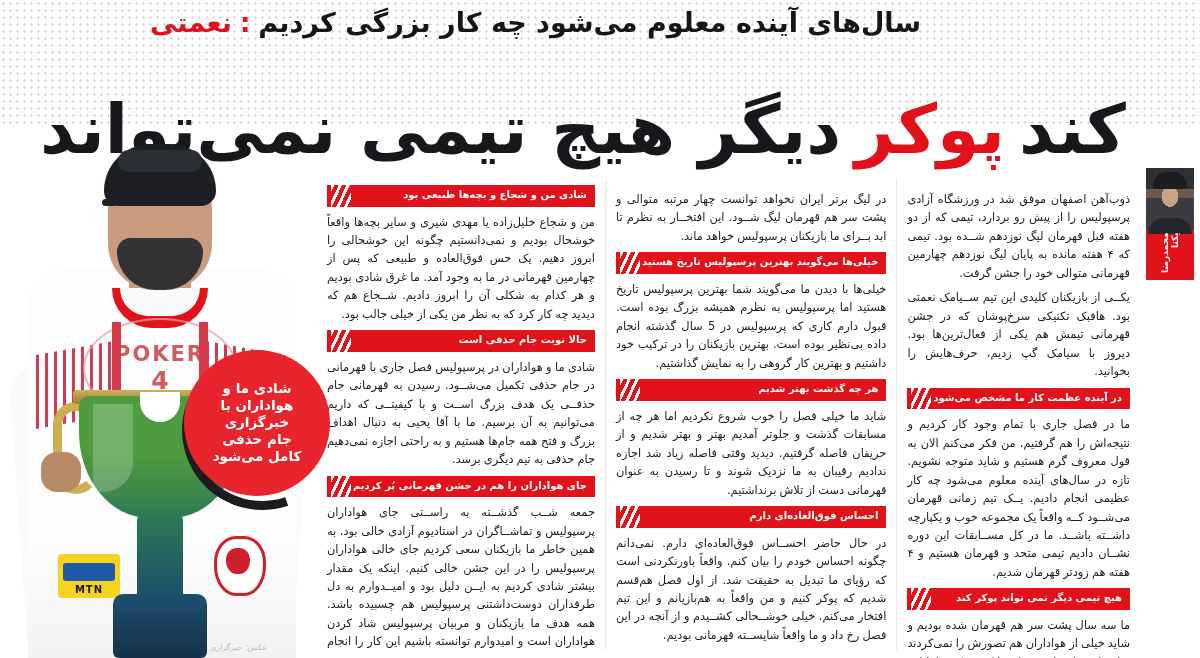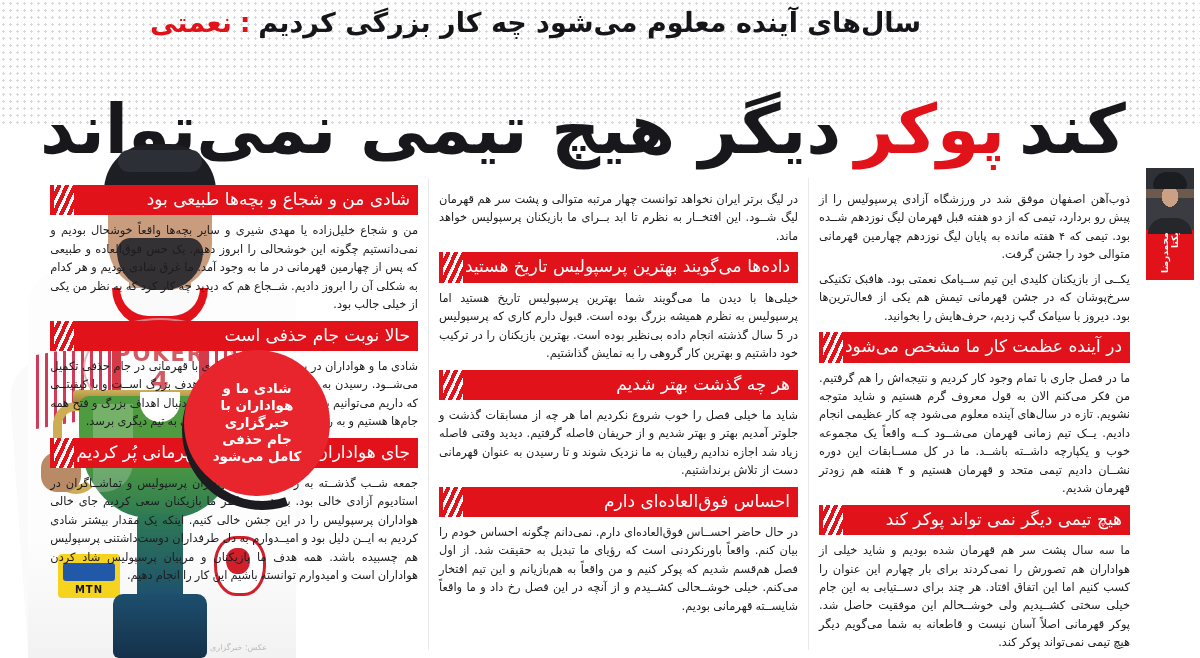--- a/index.html
+++ b/index.html
@@ -167,21 +167,21 @@
     display:flex;flex-direction:row;gap:0;
   }
   .col{
     flex:1 1 0;padding:0 10px;box-sizing:border-box;
     position:relative;
   }
   .col + .col{border-right:1px solid #e9e9e9;}
   .sec-head{
     position:relative;
     background:#e1121a;color:#ffffff;
-    font-size:17px;font-weight:normal;
+    font-size:10px;font-weight:bold;
     padding:4px 8px 5px 26px;
     margin:7px 0 6px 0;
     text-align:right;white-space:nowrap;overflow:hidden;
     line-height:1.25;
   }
   .sec-head .slash{
     position:absolute;left:4px;top:0;bottom:0;width:20px;
     background:repeating-linear-gradient(115deg,#ffffff 0 3px,#e1121a 3px 7px);
   }
   .para{
@@ -289,21 +289,21 @@
       <div class="col">
         <p class="para first">ذوب‌آهن اصفهان موفق شد در ورزشگاه آزادی پرسپولیس را از پیش رو بردارد، تیمی که از دو هفته قبل قهرمان لیگ نوزدهم شــده بود. تیمی که ۴ هفته مانده به پایان لیگ نوزدهم چهارمین قهرمانی متوالی خود را جشن گرفت.</p>
         <p class="para">یکــی از بازیکنان کلیدی این تیم ســیامک نعمتی بود. هافبک تکنیکی سرخ‌پوشان که در جشن قهرمانی تیمش هم یکی از فعال‌ترین‌ها بود. دیروز با سیامک گپ زدیم، حرف‌هایش را بخوانید.</p>
         <div class="sec-head"><span class="slash"></span><span>در آینده عظمت کار ما مشخص می‌شود</span></div>
         <p class="para">ما در فصل جاری با تمام وجود کار کردیم و نتیجه‌اش را هم گرفتیم. من فکر می‌کنم الان به قول معروف گرم هستیم و شاید متوجه نشویم. تازه در سال‌های آینده معلوم می‌شود چه کار عظیمی انجام دادیم. یــک تیم زمانی قهرمان می‌شــود کــه واقعاً یک مجموعه خوب و یکپارچه داشــته باشــد. ما در کل مســابقات این دوره نشــان دادیم تیمی متحد و قهرمان هستیم و ۴ هفته هم زودتر قهرمان شدیم.</p>
         <div class="sec-head"><span class="slash"></span><span>هیچ تیمی دیگر نمی تواند پوکر کند</span></div>
         <p class="para">ما سه سال پشت سر هم قهرمان شده بودیم و شاید خیلی از هواداران هم تصورش را نمی‌کردند برای بار چهارم این عنوان را کسب کنیم اما این اتفاق افتاد. هر چند برای دســتیابی به این جام خیلی سختی کشــیدیم ولی خوشــحالم این موفقیت حاصل شد. پوکر قهرمانی اصلاً آسان نیست و قاطعانه به شما می‌گویم دیگر هیچ تیمی نمی‌تواند پوکر کند.</p>
       </div>
       <div class="col">
         <p class="para first">در لیگ برتر ایران نخواهد توانست چهار مرتبه متوالی و پشت سر هم قهرمان لیگ شــود. این افتخــار به نظرم تا ابد بــرای ما بازیکنان پرسپولیس خواهد ماند.</p>
-        <div class="sec-head"><span class="slash"></span><span>داده‌ها می‌گویند بهترین پرسپولیس تاریخ هستید</span></div>
+        <div class="sec-head"><span class="slash"></span><span>خیلی‌ها می‌گویند بهترین پرسپولیس تاریخ هستید</span></div>
         <p class="para">خیلی‌ها با دیدن ما می‌گویند شما بهترین پرسپولیس تاریخ هستید اما پرسپولیس به نظرم همیشه بزرگ بوده است. قبول دارم کاری که پرسپولیس در 5 سال گذشته انجام داده بی‌نظیر بوده است. بهترین بازیکنان را در ترکیب خود داشتیم و بهترین کار گروهی را به نمایش گذاشتیم.</p>
         <div class="sec-head"><span class="slash"></span><span>هر چه گذشت بهتر شدیم</span></div>
         <p class="para">شاید ما خیلی فصل را خوب شروع نکردیم اما هر چه از مسابقات گذشت و جلوتر آمدیم بهتر و بهتر شدیم و از حریفان فاصله گرفتیم. دیدید وقتی فاصله زیاد شد اجازه ندادیم رقیبان به ما نزدیک شوند و تا رسیدن به عنوان قهرمانی دست از تلاش برنداشتیم.</p>
         <div class="sec-head"><span class="slash"></span><span>احساس فوق‌العاده‌ای دارم</span></div>
         <p class="para">در حال حاضر احســاس فوق‌العاده‌ای دارم. نمی‌دانم چگونه احساس خودم را بیان کنم. واقعاً باورنکردنی است که رؤیای ما تبدیل به حقیقت شد. از اول فصل هم‌قسم شدیم که پوکر کنیم و من واقعاً به هم‌بازیانم و این تیم افتخار می‌کنم. خیلی خوشــحالی کشــیدم و از آنچه در این فصل رخ داد و ما واقعاً شایســته قهرمانی بودیم.</p>
       </div>
       <div class="col">
         <div class="sec-head"><span class="slash"></span><span>شادی من و شجاع و بچه‌ها طبیعی بود</span></div>
         <p class="para">من و شجاع خلیل‌زاده یا مهدی شیری و سایر بچه‌ها واقعاً خوشحال بودیم و نمی‌دانستیم چگونه این خوشحالی را ابروز دهیم. یک حس فوق‌العاده و طبیعی که پس از چهارمین قهرمانی در ما به وجود آمد. ما غرق شادی بودیم و هر کدام به شکلی آن را ابروز دادیم. شــجاع هم که دیدید چه کار کرد که به نظر من یکی از خیلی جالب بود.</p>
         <div class="sec-head"><span class="slash"></span><span>حالا نوبت جام حذفی است</span></div>

